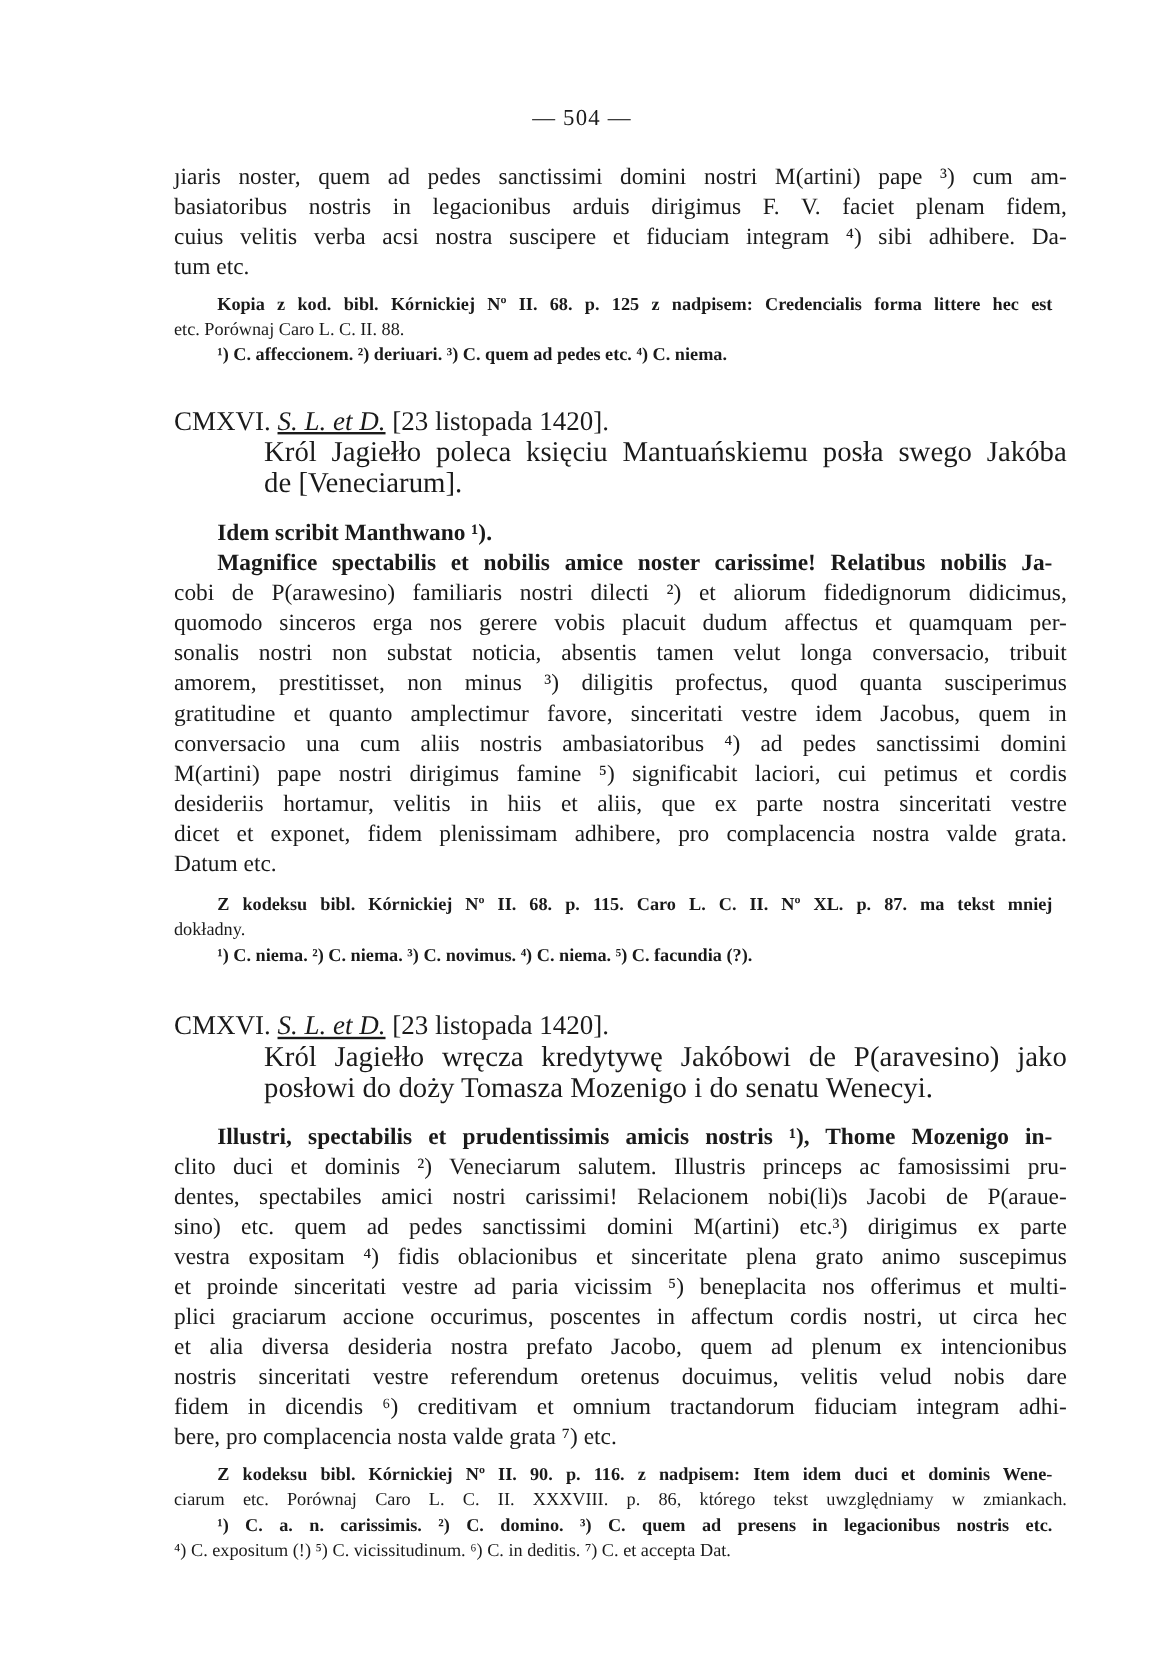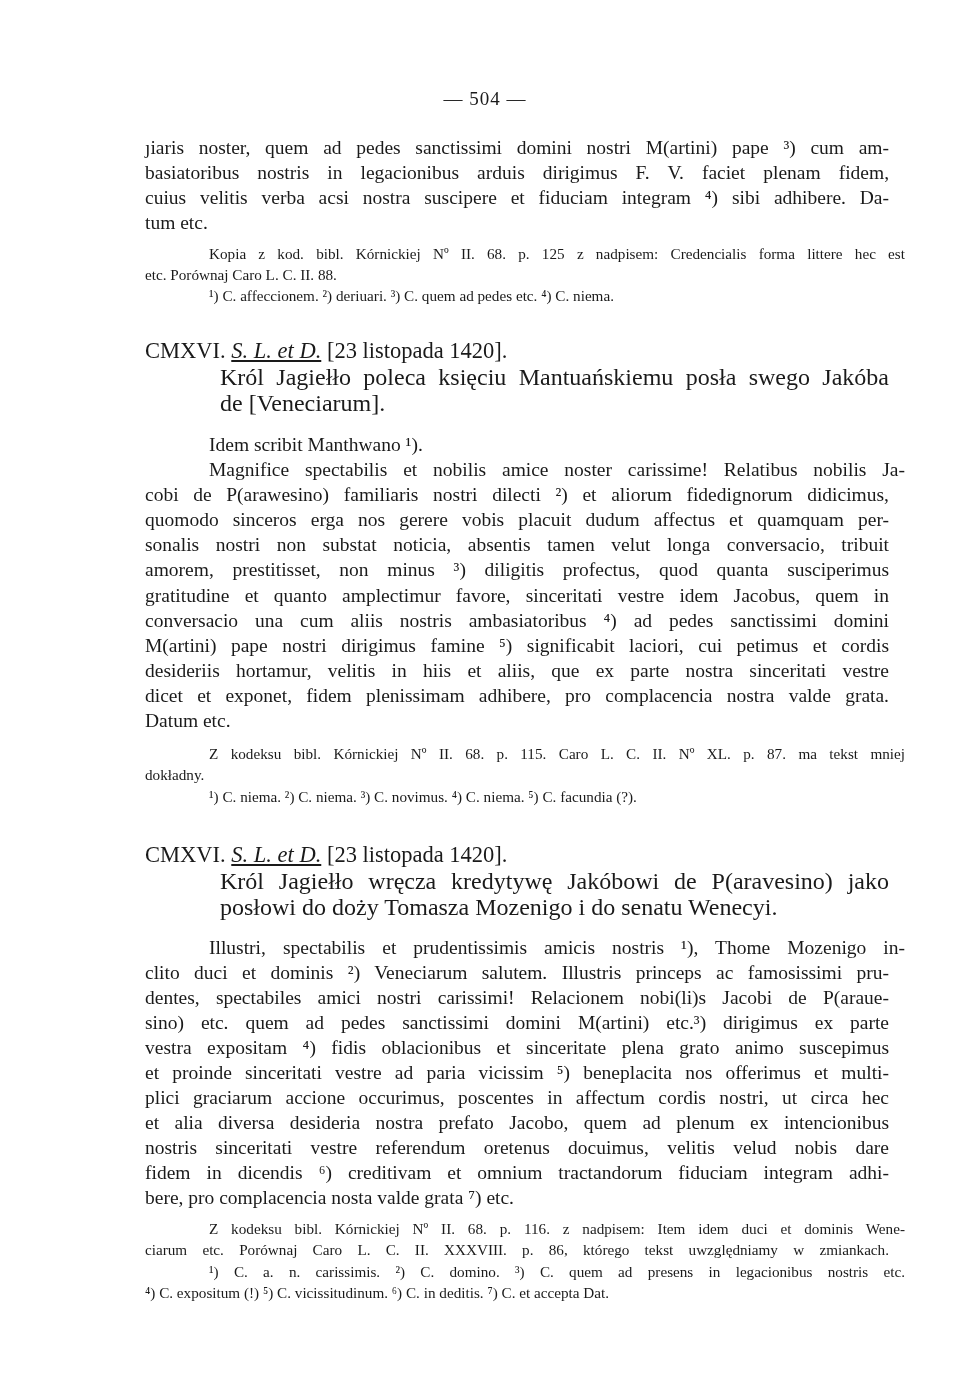--- a/index.html
+++ b/index.html
@@ -3,21 +3,21 @@
 <meta charset="utf-8">
 <style>
   html, body { margin: 0; padding: 0; background: #ffffff; }
   body { width: 960px; height: 1386px; position: relative; overflow: hidden; color: #1a1a1a; font-family: "Liberation Serif", "DejaVu Serif", serif; }
   .page { position: absolute; left: 113px; top: 0; width: 744px; }
   .pagenum { position: absolute; left: 0; width: 744px; top: 88px; text-align: center; font-size: 19px; letter-spacing: 1px; }
   .line { position: absolute; left: 0; width: 744px; white-space: nowrap; text-align: justify; text-align-last: justify; margin-left: 32px; }
   .body { font-size: 19.5px; }
   .note { font-size: 15.2px; }
   .last { text-align-last: left; }
-  .indent { left: 64px; width: 696px; }
+  .indent { left: 36px; width: 696px; font-weight: bold; }
   .head { font-size: 22.5px; left: 0; }
   .sub { font-size: 24px; left: 75px; width: 669px; }
   i { font-style: italic; text-decoration: underline; }
 </style>
 </head>
 <body>
 
 <div class="page">
   <div class="pagenum">— 504 —</div>
 
@@ -74,18 +74,18 @@
     <div class="line body" style="top:987px">dentes, spectabiles amici nostri carissimi! Relacionem nobi(li)s Jacobi de P(araue-</div>
     <div class="line body" style="top:1012px">sino) etc. quem ad pedes sanctissimi domini M(artini) etc.³) dirigimus ex parte</div>
     <div class="line body" style="top:1037px">vestra expositam ⁴) fidis oblacionibus et sinceritate plena grato animo suscepimus</div>
     <div class="line body" style="top:1062px">et proinde sinceritati vestre ad paria vicissim ⁵) beneplacita nos offerimus et multi-</div>
     <div class="line body" style="top:1087px">plici graciarum accione occurimus, poscentes in affectum cordis nostri, ut circa hec</div>
     <div class="line body" style="top:1112px">et alia diversa desideria nostra prefato Jacobo, quem ad plenum ex intencionibus</div>
     <div class="line body" style="top:1137px">nostris sinceritati vestre referendum oretenus docuimus, velitis velud nobis dare</div>
     <div class="line body" style="top:1162px">fidem in dicendis ⁶) creditivam et omnium tractandorum fiduciam integram adhi-</div>
     <div class="line body last" style="top:1187px">bere, pro complacencia nosta valde grata ⁷) etc.</div>
 
-    <div class="line note indent" style="top:1220px">Z kodeksu bibl. Kórnickiej Nº II. 68. p. 116. z nadpisem: Item idem duci et dominis Wene-</div>
+    <div class="line note indent" style="top:1220px">Z kodeksu bibl. Kórnickiej Nº II. 90. p. 116. z nadpisem: Item idem duci et dominis Wene-</div>
     <div class="line note" style="top:1241px">ciarum etc. Porównaj Caro L. C. II. XXXVIII. p. 86, którego tekst uwzględniamy w zmiankach.</div>
     <div class="line note indent" style="top:1263px">¹) C. a. n. carissimis.   ²) C. domino.   ³) C. quem ad presens in legacionibus nostris etc.</div>
     <div class="line note last" style="top:1284px">⁴) C. expositum (!)   ⁵) C. vicissitudinum.   ⁶) C. in deditis.   ⁷) C. et accepta Dat.</div>
   </div>
 </div>
 
 </body></html>

